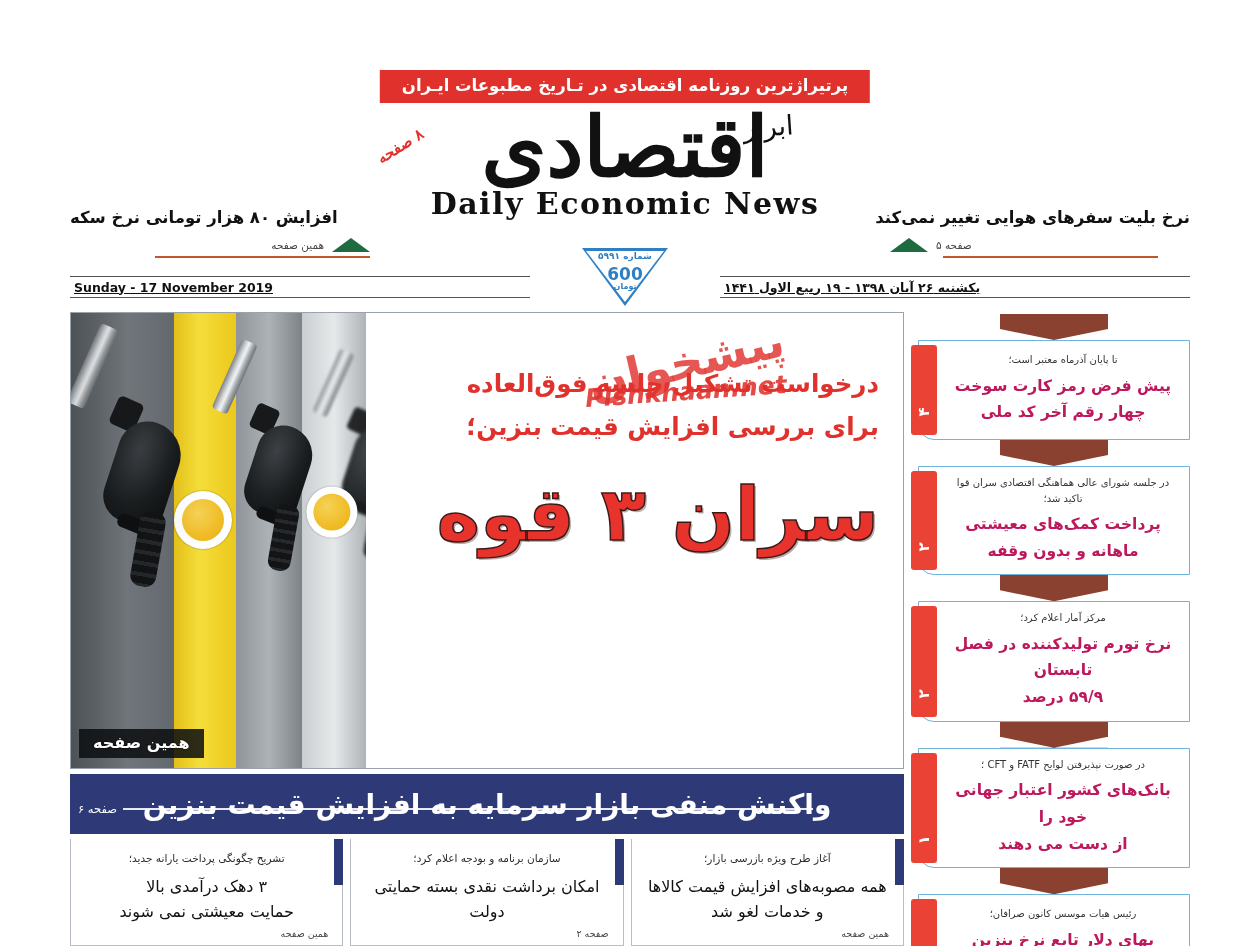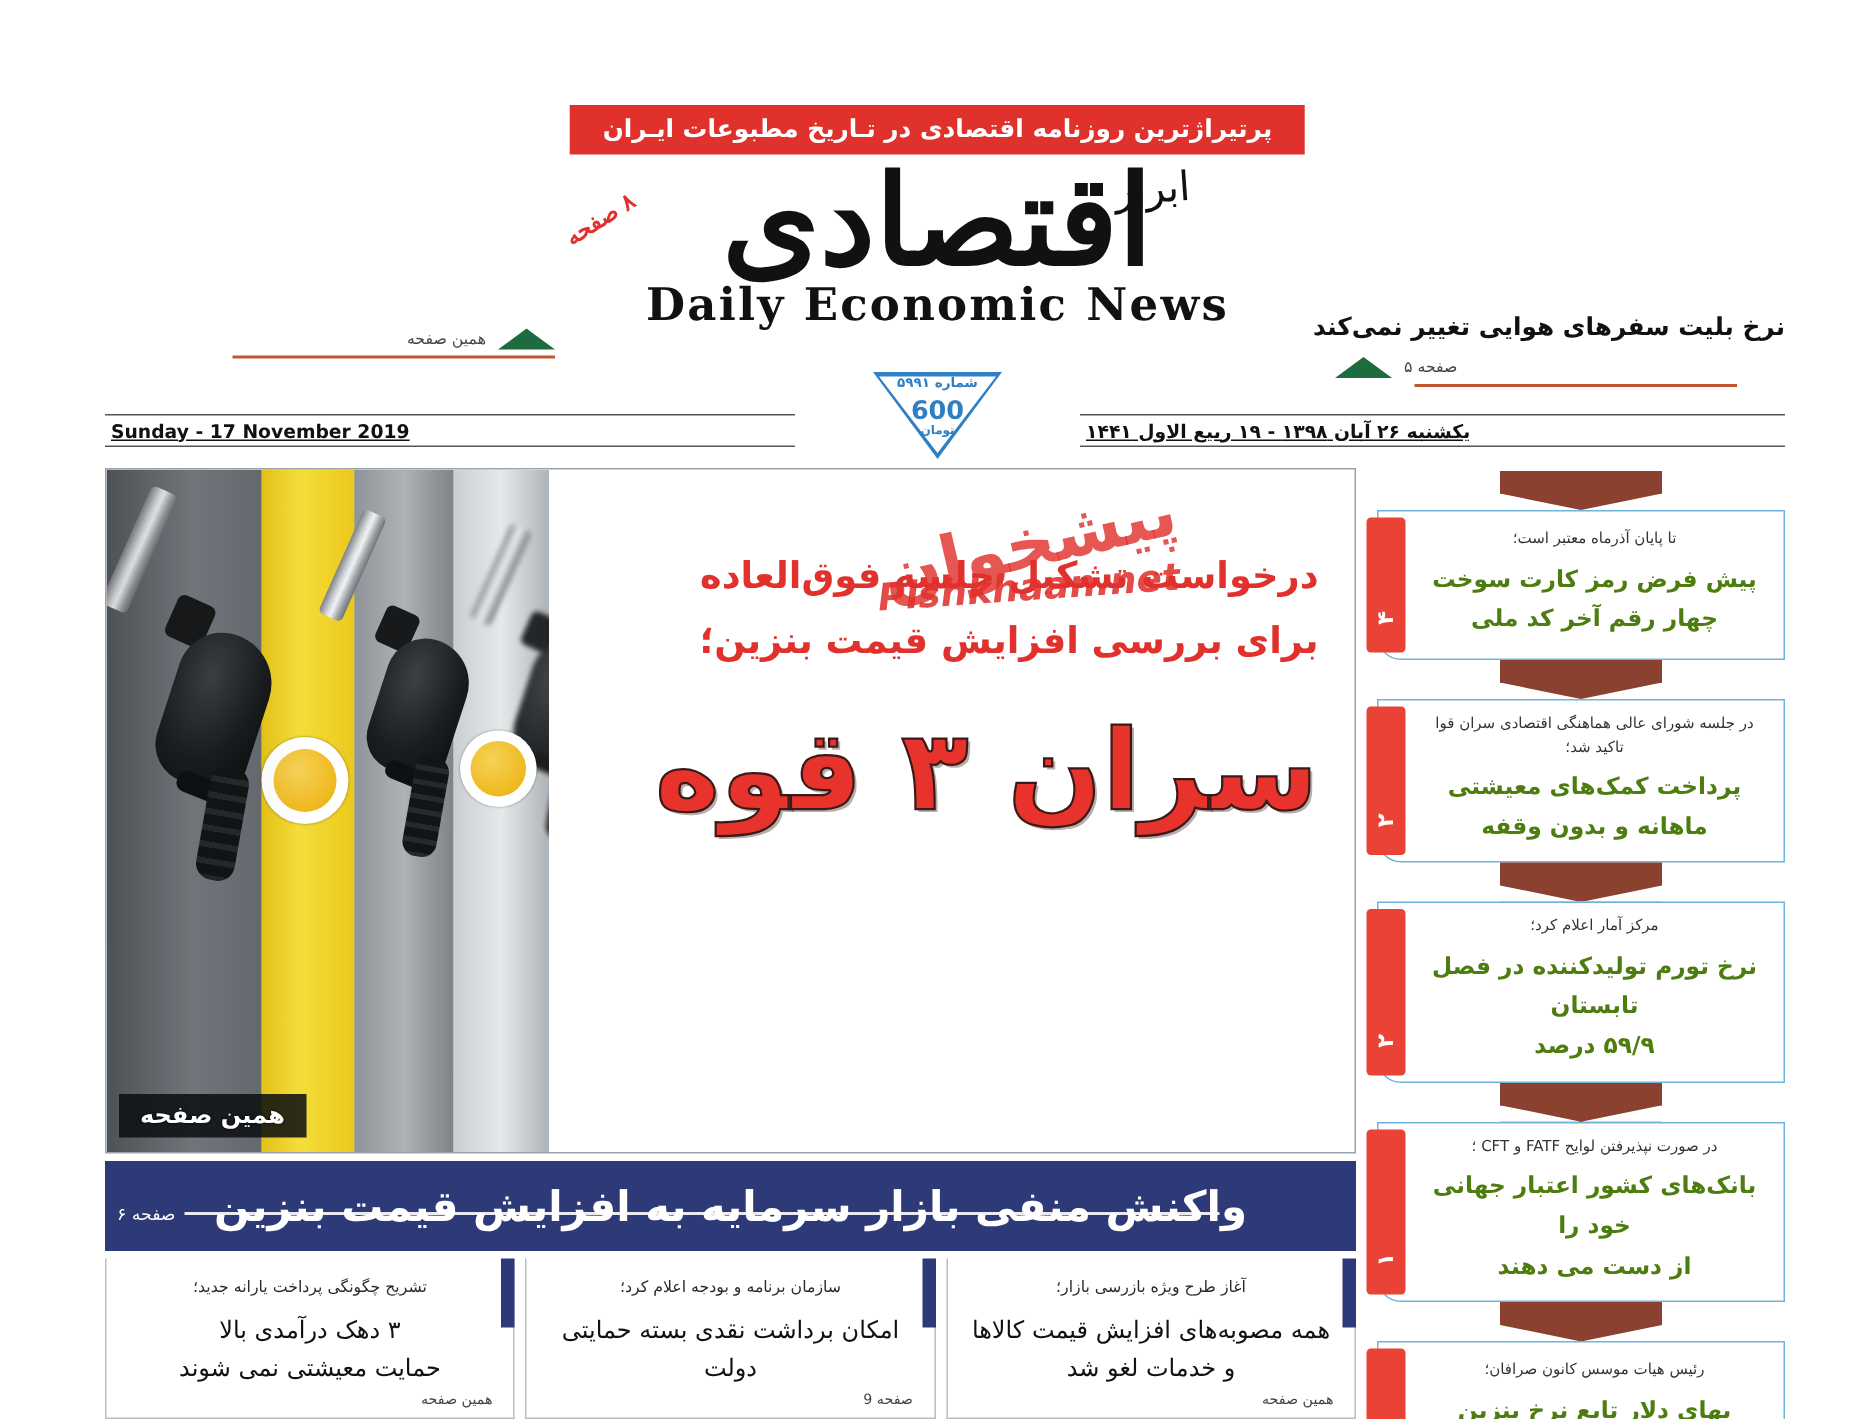--- a/index.html
+++ b/index.html
@@ -440,21 +440,21 @@
     border-radius: 3px;
     display: flex; align-items: flex-end; justify-content: center;
     padding-bottom: 14px;
   }
   .side-num span {
     color: #ffffff; font-size: 15px; font-weight: bold;
     transform: rotate(-90deg);
   }
   .side-kicker { font-size: 10px; color: #333; line-height: 1.55; }
   .side-title {
-    font-size: 15.5px; font-weight: bold; color: #4d7c0f;
+    font-size: 15.5px; font-weight: bold; color: #be185d;
     line-height: 1.72; margin-top: 5px;
   }
 </style>
 </head>
 <body>
 
 <div class="page">
 
   <div class="masthead">
 
@@ -471,20 +471,21 @@
 
     <div class="price-badge">
       <div class="tri-outline"></div>
       <div class="tri-inner"></div>
       <div class="issue">شماره ۵۹۹۱</div>
       <div class="amount">600</div>
       <div class="currency">تومان</div>
     </div>
 
     <div class="teaser left">
+      <div class="teaser-title">افزایش ۸۰ هزار تومانی نرخ سکه</div>
       <div class="teaser-row">
         <div class="arrow-up"></div>
         <div class="teaser-page">همین صفحه</div>
       </div>
       <div class="teaser-rule"></div>
     </div>
 
     <div class="teaser right">
       <div class="teaser-title">نرخ بلیت سفرهای هوایی تغییر نمی‌کند</div>
       <div class="teaser-row">
@@ -581,21 +582,21 @@
           </div>
           <div class="card-page">همین صفحه</div>
         </div>
 
         <div class="card">
           <div class="card-kicker">سازمان برنامه و بودجه اعلام کرد؛</div>
           <div class="card-title">
             <div>امکان برداشت نقدی بسته حمایتی دولت</div>
             <div></div>
           </div>
-          <div class="card-page">صفحه 9</div>
+          <div class="card-page">صفحه ۲</div>
         </div>
 
         <div class="card">
           <div class="card-kicker">آغاز طرح ویژه بازرسی بازار؛</div>
           <div class="card-title">
             <div>همه مصوبه‌های افزایش قیمت کالاها</div>
             <div>و خدمات لغو شد</div>
           </div>
           <div class="card-page">همین صفحه</div>
         </div>

